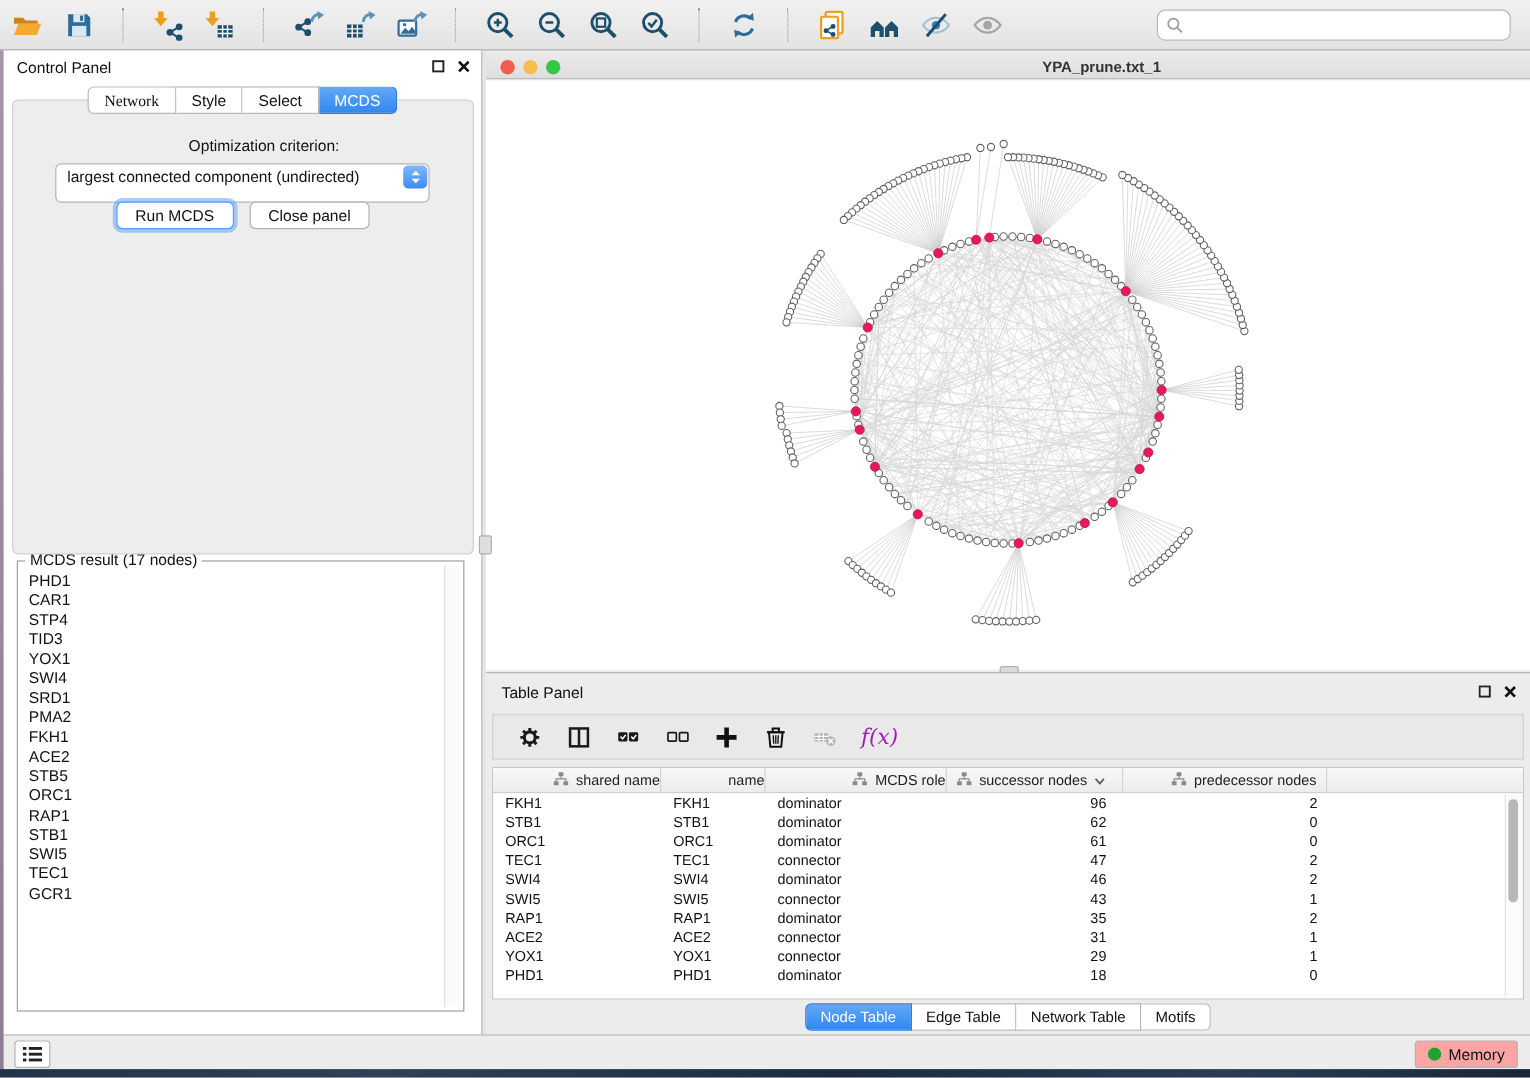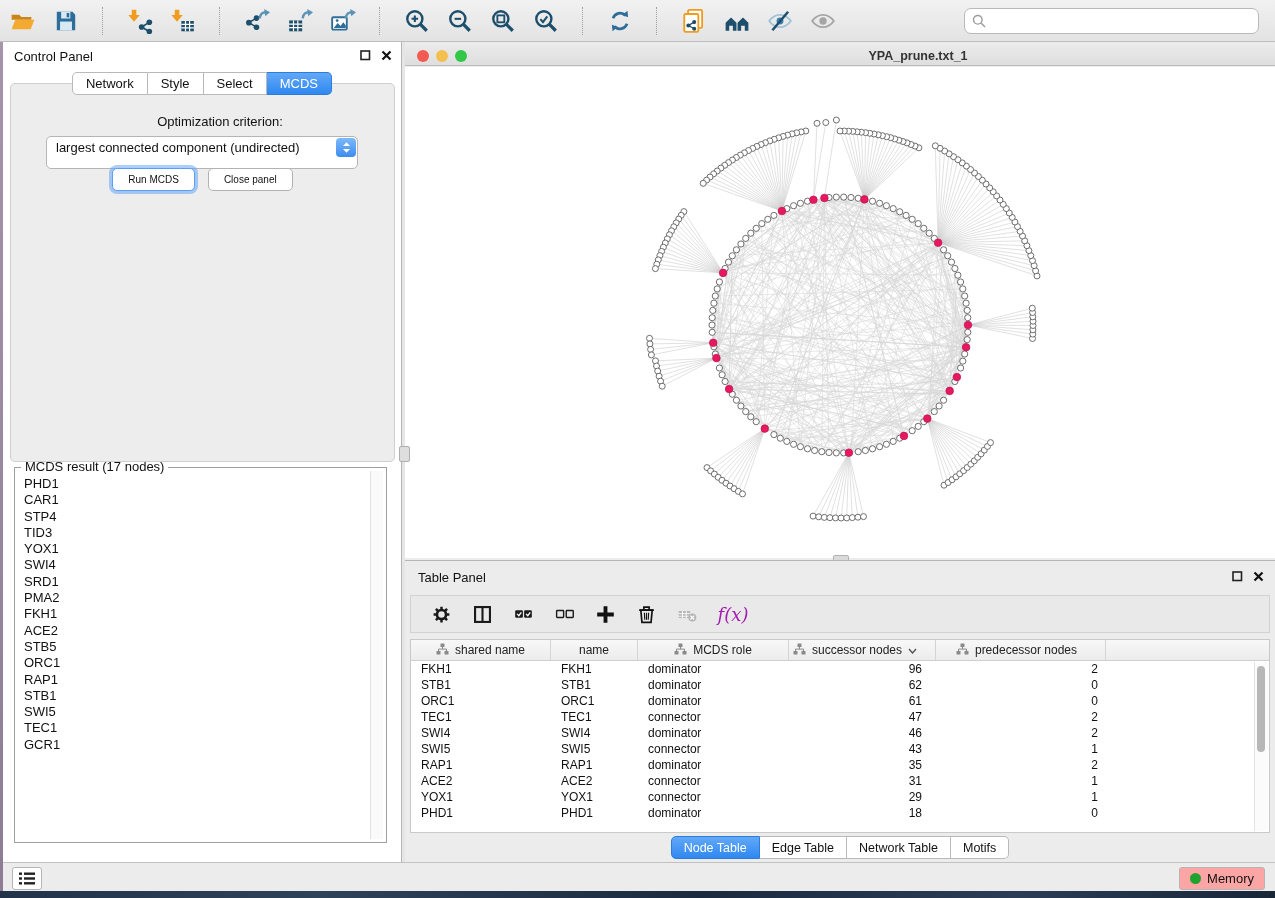--- a/index.html
+++ b/index.html
@@ -23,34 +23,34 @@
   
   .control-panel{position:absolute;left:3px;top:42px;width:399px;height:820px;
     background:#fff;border-right:1px solid #b5b5b5;box-sizing:border-box;}
   .panel-header{position:relative;height:27px;text-decoration:underline;}
   .panel-title{position:absolute;left:11px;top:7px;font-size:13px;color:#111;}
   .win-btns{position:absolute;right:9px;top:8px;display:flex;gap:10px;align-items:center;}
   .win-btn{width:11px;height:11px;display:flex;align-items:center;justify-content:center;cursor:default;}
   .tabs-row{position:absolute;top:30px;left:0;width:100%;display:flex;justify-content:center;z-index:2;}
   .tab{height:21px;padding:0 13px;background:#fff;border:1px solid #b9b9b9;border-left:none;
     font-size:13px;display:flex;align-items:center;color:#111;}
-  .tab:first-child{border-left:1px solid #b9b9b9;border-radius:5px 0 0 5px;}
+  .tab:first-child{border-left:1px solid #b9b9b9;border-radius:5px 0 0 5px;font-family:Liberation Serif, serif;}
   .tab:last-child{border-radius:0 5px 5px 0;}
   .tab.active{background:linear-gradient(#62a8f8,#2f88f0);border-color:#2d7cd9;color:#fff;}
   .tab-content{position:absolute;top:41px;left:7px;width:383px;height:377px;
     background:#ededed;border:1px solid #cfcfcf;border-radius:5px;z-index:1;}
   .opt-label{margin-top:30px;text-align:center;font-size:13px;color:#111;margin-left:35px;}
   .criterion{position:absolute;left:35px;top:52px;width:312px;height:33px;background:#fff;
     border:1px solid #b5b5b5;border-radius:5px;font-size:13px;line-height:22px;
     padding-left:9px;box-sizing:border-box;color:#111;}
   .stepper{position:absolute;right:1px;top:1px;width:20px;height:19px;border-radius:4px;
     background:linear-gradient(#7db9fa,#3c8cf0);display:flex;align-items:center;justify-content:center;}
   .btn-row{position:absolute;top:84px;width:100%;display:flex;justify-content:center;gap:13px;}
   .btn{height:23px;padding:0 15px;background:#fff;border:1px solid #b2b2b2;border-radius:5px;
-    font-size:10px;font-family:inherit;color:#111;}
+    font-size:13px;font-family:inherit;color:#111;}
   .btn.focused{border-color:#5a9ef5;box-shadow:0 0 0 3px rgba(90,158,245,.5);}
   .result-box{position:absolute;left:11px;top:425px;width:371px;height:374px;
     border:1px solid #9f9f9f;background:#fff;}
   .result-legend{position:absolute;top:-9px;left:6px;background:#fff;padding:0 4px;font-size:13px;}
   .result-list{position:absolute;left:3px;top:4px;right:17px;bottom:3px;overflow:hidden;
     font-size:13px;line-height:16.3px;padding:4px 0 0 6px;}
   .list-scroll{position:absolute;top:3px;right:3px;bottom:3px;width:12px;
     background:#fafafa;border-left:1px solid #e2e2e2;}
   
   .v-split{position:absolute;left:402px;top:42px;width:3px;height:820px;background:#e6e6e6;}
@@ -75,21 +75,21 @@
   .tp-title{position:absolute;left:13px;top:9px;font-size:13px;}
   .tp-winbtns{position:absolute;right:11px;top:10px;display:flex;gap:10px;}
   .tp-toolbar{position:absolute;top:34px;left:5px;right:5px;height:38px;background:#e9e9e9;
     border:1px solid #d2d2d2;display:flex;align-items:center;gap:17px;padding-left:18px;box-sizing:border-box;}
   .tp-icon{width:24px;height:24px;display:flex;align-items:center;justify-content:center;}
   .fx-label{font-family:"DejaVu Serif",serif;font-style:italic;color:#a21caf;font-size:18px;}
   .tp-table{position:absolute;top:78px;left:5px;right:5px;height:194px;background:#fff;
     border:1px solid #c9c9c9;box-sizing:border-box;overflow:hidden;}
   .thead{display:flex;height:21px;background:linear-gradient(#f8f8f8,#ececec);
     border-bottom:1px solid #cfcfcf;box-sizing:border-box;}
-  .th{display:flex;align-items:center;justify-content:center;gap:6px;font-size:12px;color:#222;
+  .th{display:flex;align-items:center;justify-content:flex-end;gap:6px;font-size:12px;color:#222;
     border-right:1px solid #d4d4d4;box-sizing:border-box;height:100%;}
   .tr{display:flex;height:16px;}
   .td{font-size:12px;color:#111;box-sizing:border-box;line-height:16px;white-space:nowrap;overflow:hidden;}
   .td.left{padding-left:10px;text-align:left;}
   .td.num{text-align:right;}
   .c0{width:140px;} .c1{width:87px;} .c2{width:151px;} .c3{width:147px;padding-right:14px;} .c4{width:170px;padding-right:8px;} .cfill{flex:1;border-right:none;}
   .tp-scroll{position:absolute;top:22px;right:1px;bottom:1px;width:13px;background:#fbfbfb;border-left:1px solid #e3e3e3;}
   .tp-thumb{position:absolute;top:4px;left:2px;width:8px;height:86px;background:#b7b7b7;border-radius:5px;}
   .tp-tabs{position:absolute;top:275px;left:0;width:100%;display:flex;justify-content:center;}
   .ttab{height:21px;padding:0 12px;background:#fff;border:1px solid #b9b9b9;border-left:none;

